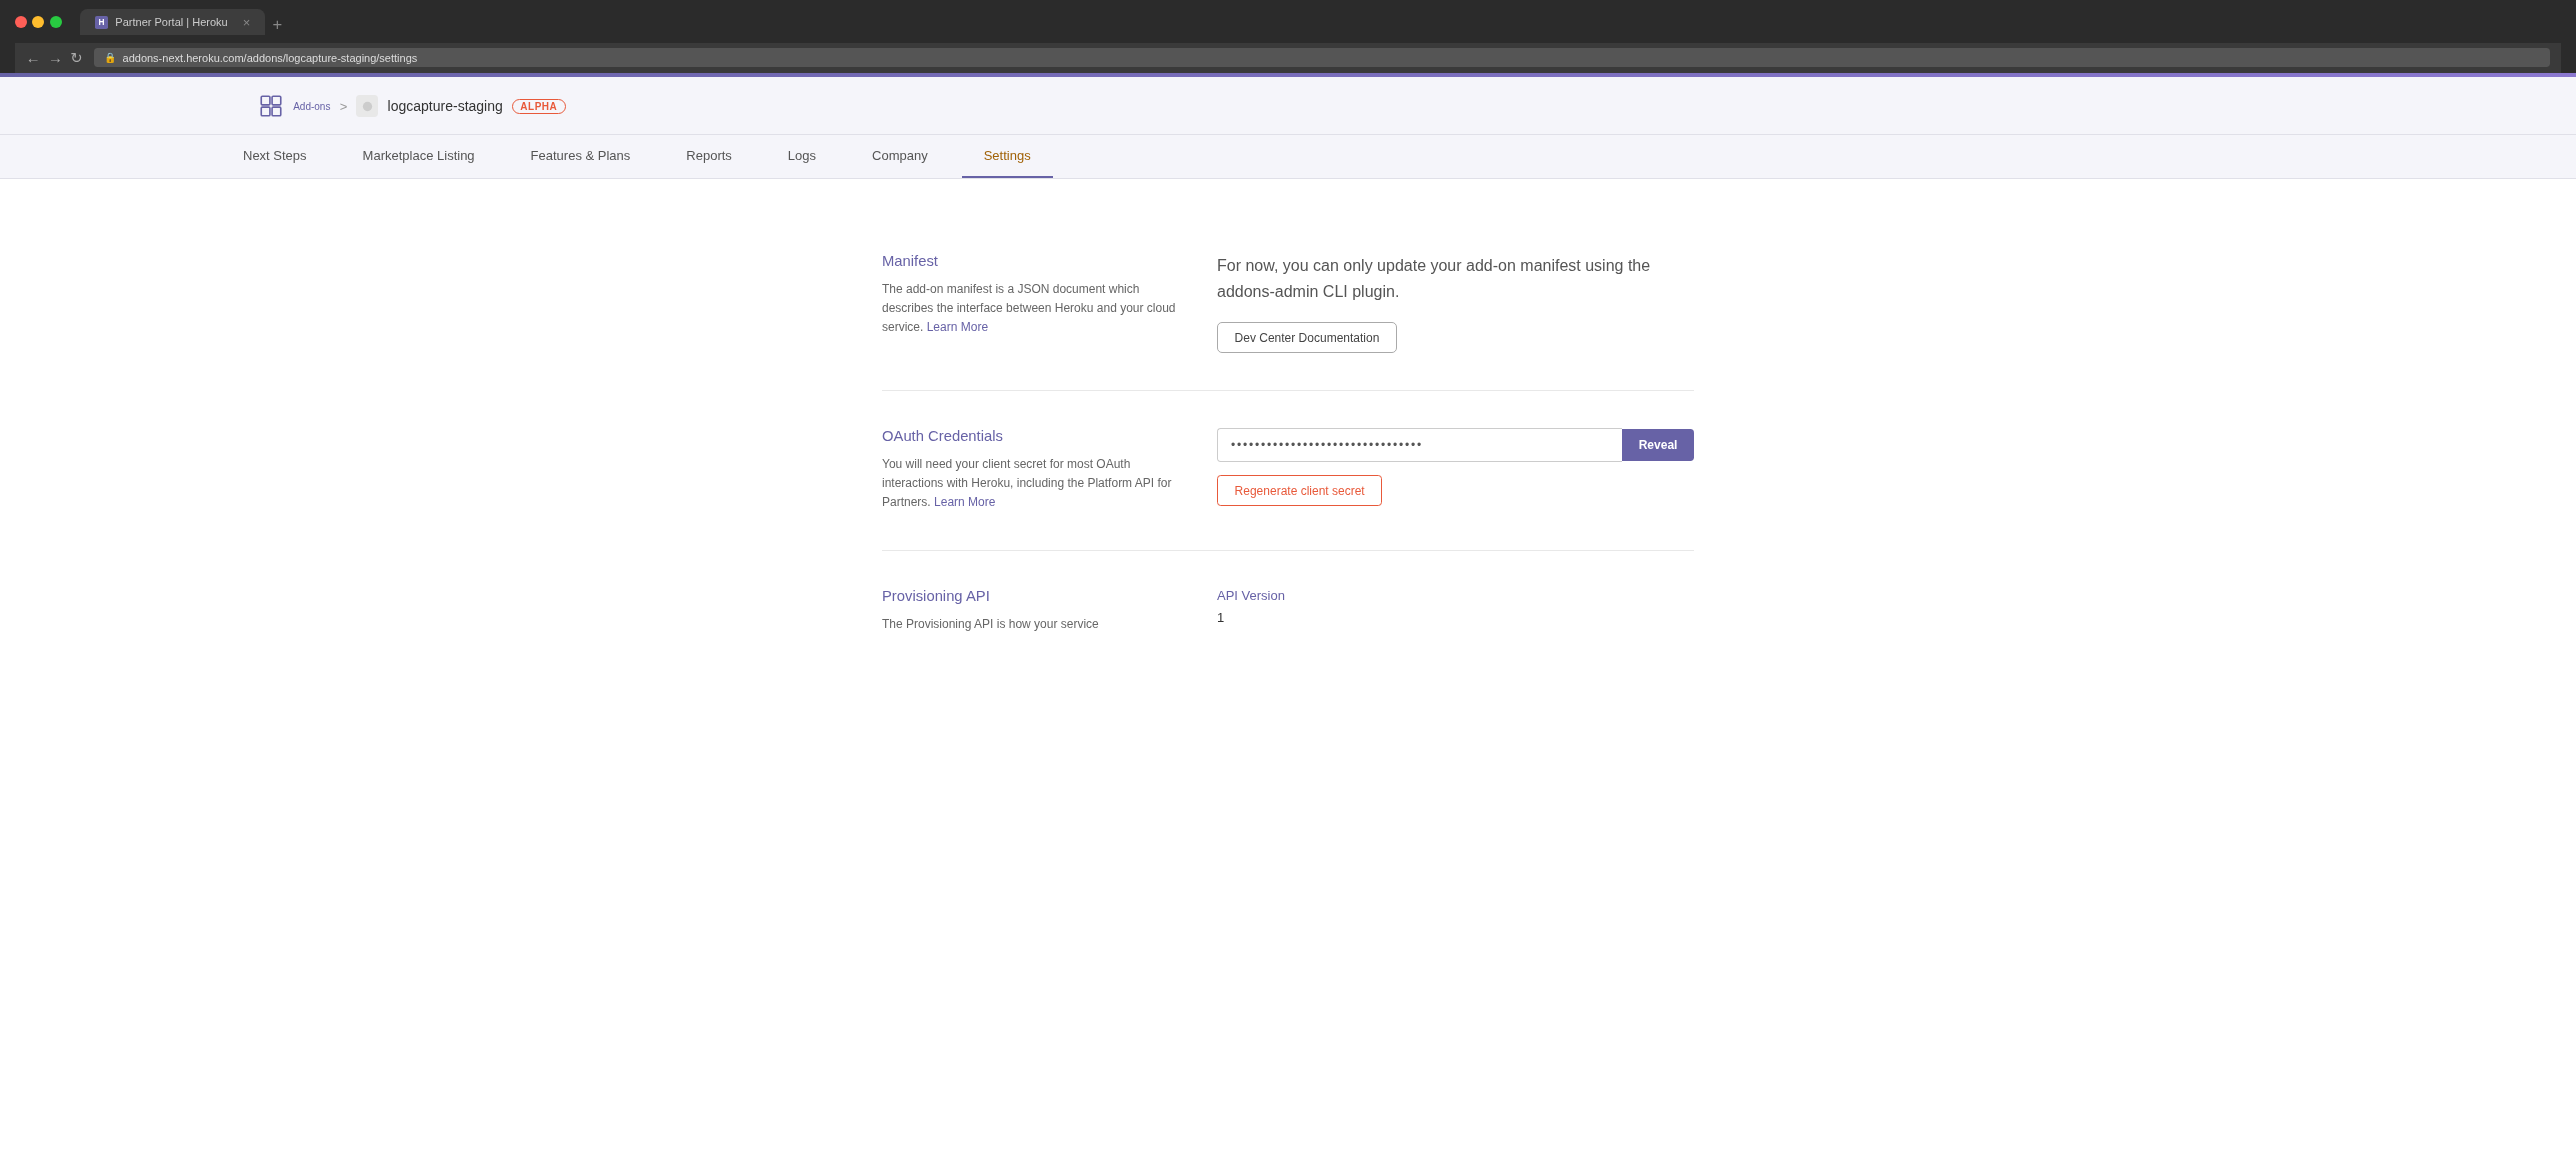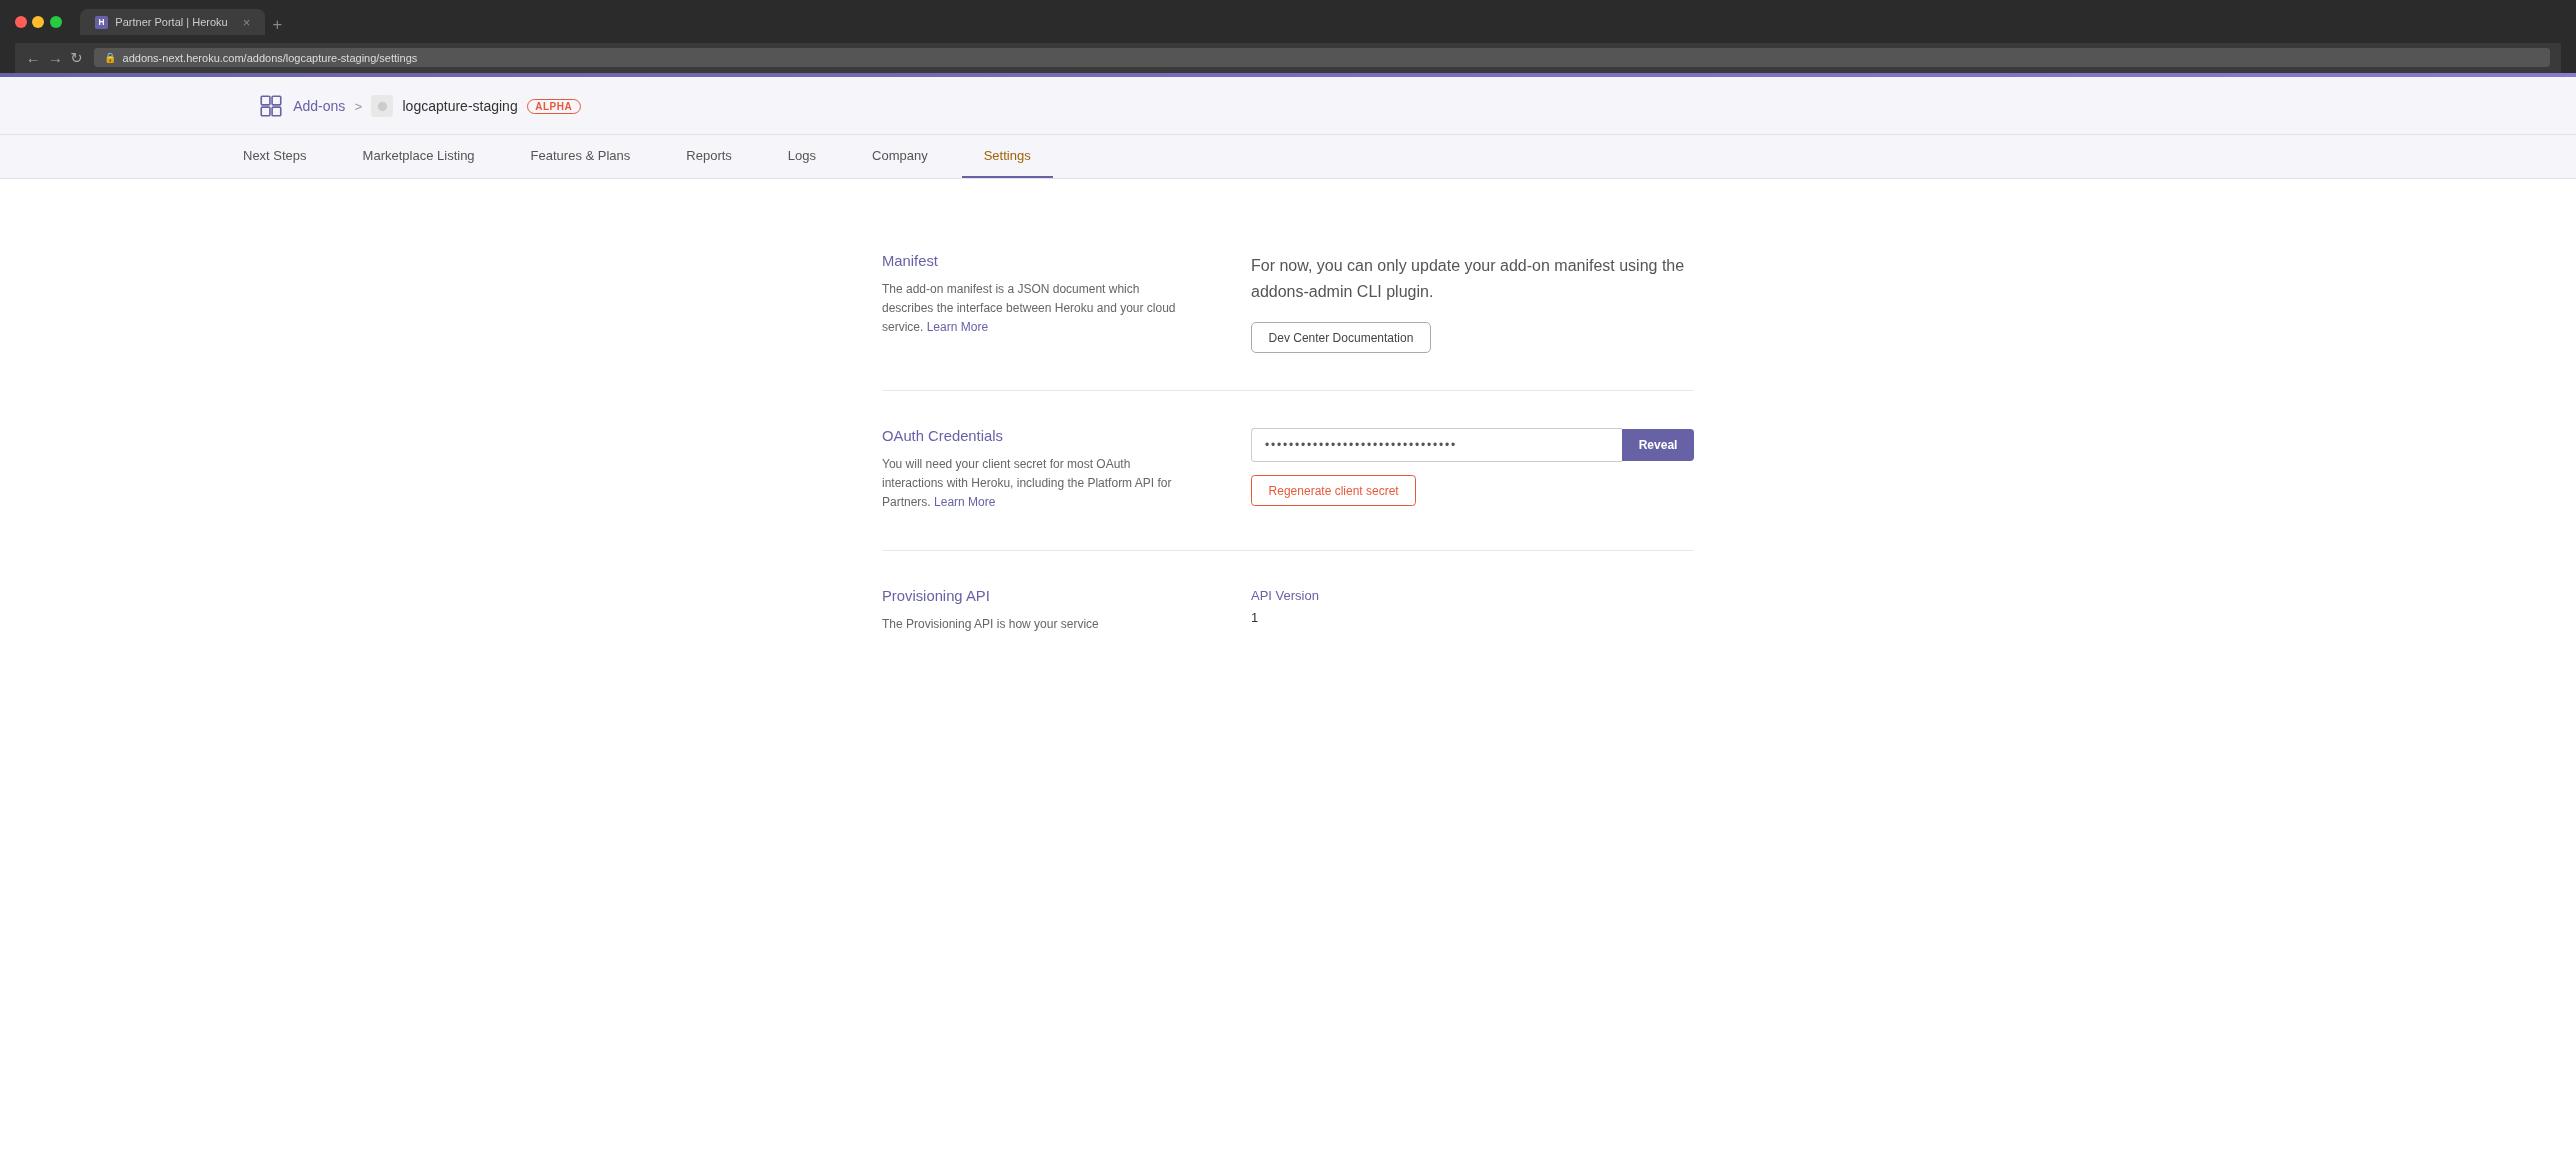--- a/index.html
+++ b/index.html
@@ -113,21 +113,21 @@
       gap: 9.2px;
       padding: 0 0 14.8px 258px;
     }
     .addons-icon {
       width: 26px;
       height: 26px;
       color: #6762A6;
     }
     .breadcrumb-link {
       color: #6762A6;
-      font-size: 14px;
+      font-size: 10px;
       text-decoration: none;
     }
     .breadcrumb-separator {
       color: #999;
       font-size: 13px;
     }
     .addon-logo {
       width: 22px;
       height: 22px;
       background: #e8e8e8;
@@ -176,21 +176,21 @@
 
     
     .main-content {
       max-width: 886px;
       margin: 0 auto;
       padding: 37px 37px;
     }
 
     .section {
       display: flex;
-      gap: 74px;
+      gap: 40px;
       padding: 37px 0;
       border-bottom: 0.9px solid #e8e8e8;
     }
     .section:last-child { border-bottom: none; }
 
     .section-left {
       flex: 0 0 295px;
     }
     .section-right {
       flex: 1;

